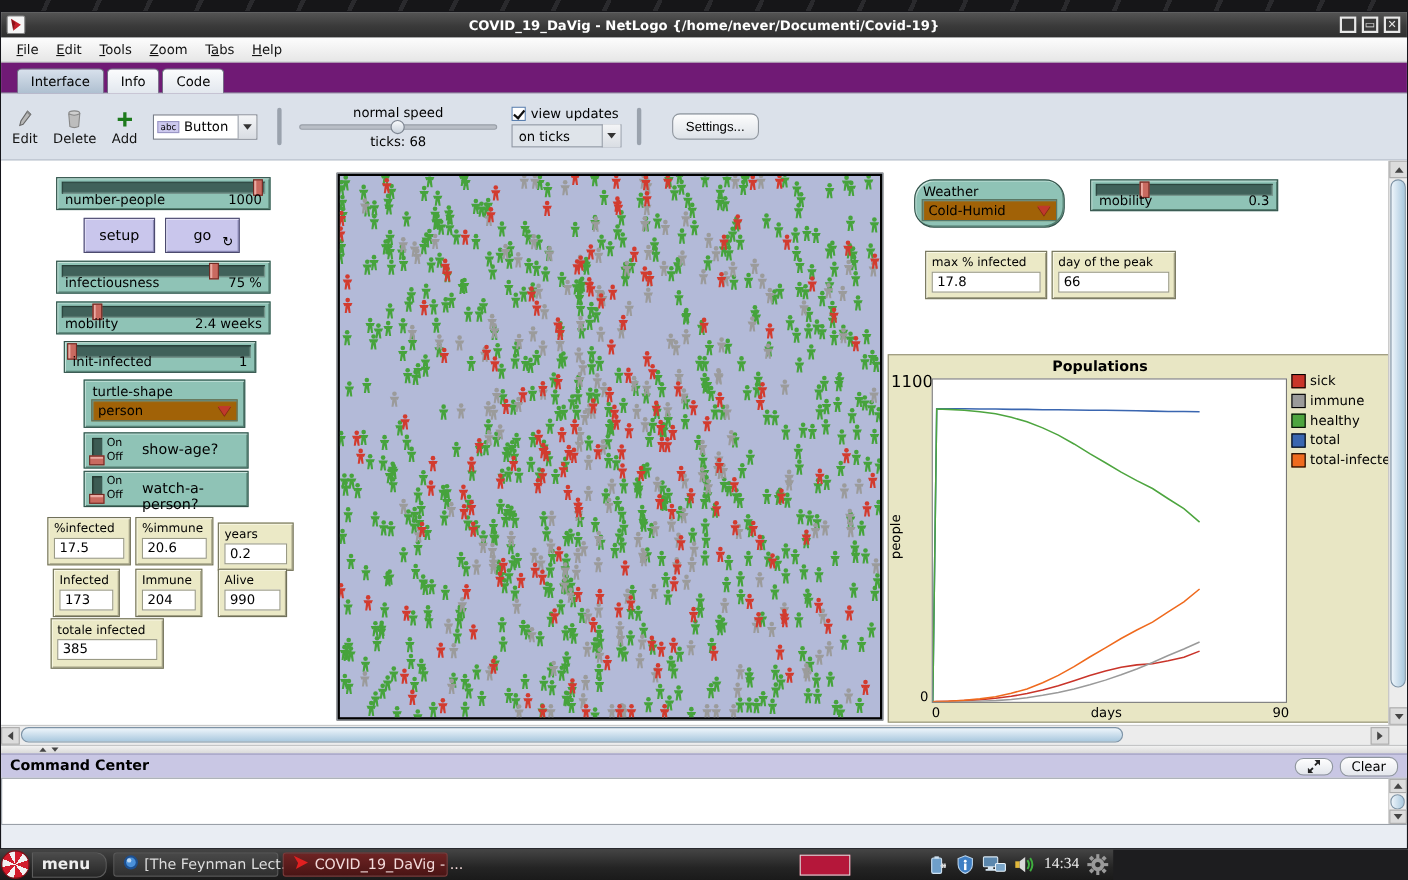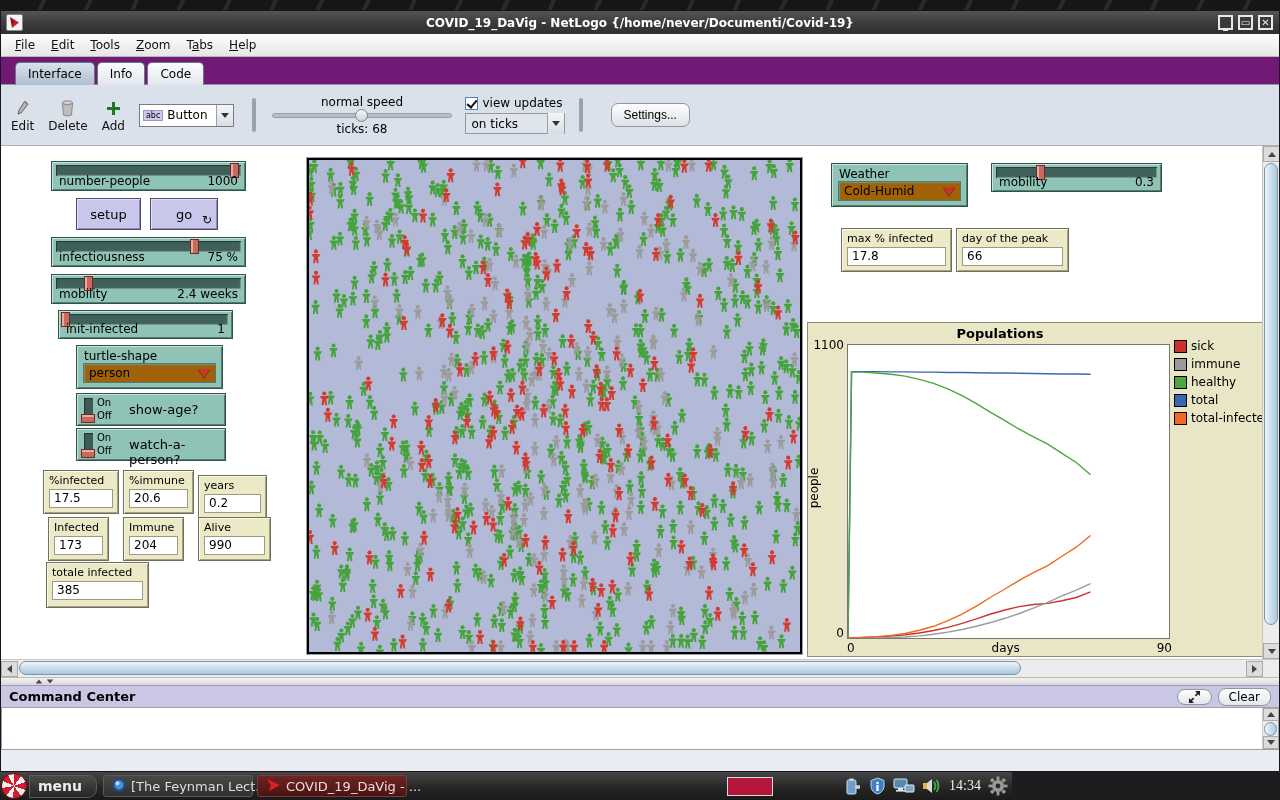--- a/index.html
+++ b/index.html
@@ -103,21 +103,21 @@
   .view-frame { position:absolute; border:1px solid #9aa0a8; background:#000; padding:2px; }
   .view-field { position:relative; background:#b3bad8; }
 
   
   .plot { position:absolute; background:#e8e6c4; border:1px solid #8f8d72; overflow:hidden; }
   .plot-title { position:absolute; top:3px; left:0; right:70px; text-align:center;
     font-weight:bold; font-size:13px; }
   .plot-area { position:absolute; left:39px; top:21px; width:323px; height:295px;
     background:#fff; border:1px solid #777; }
   .plot-area svg { display:block; width:100%; height:100%; }
-  .ytick-top { position:absolute; left:2px; top:15px; width:34px; text-align:right; font-size:12px; }
+  .ytick-top { position:absolute; left:2px; top:15px; width:34px; text-align:right; font-size:15px; }
   .ytick-bot { position:absolute; left:2px; top:303px; width:34px; text-align:right; font-size:12px; }
   .ylab { position:absolute; left:-14px; top:158px; font-size:12px; transform:rotate(-90deg); }
   .xticks { position:absolute; left:39px; top:318px; width:325px; display:flex;
     justify-content:space-between; font-size:12px; }
   .legend { position:absolute; left:366px; top:16px; width:95px; font-size:12px; }
   .legend-item { display:flex; align-items:center; gap:4px; margin-bottom:4px; white-space:nowrap; }
   .swatch { width:13px; height:13px; border:1px solid #000; flex:none; }
 
   
   .vscroll { position:absolute; top:0; right:0; width:17px; height:513px; background:#ececec;
@@ -353,21 +353,21 @@
           <div class="m-value">0.2</div>
       </div>
       <div class="monitor" style="left:47px;top:371px;width:61px;height:44px;">
         <div class="m-label">Infected</div>
           <div class="m-value">173</div>
       </div>
       <div class="monitor" style="left:122px;top:371px;width:61px;height:44px;">
         <div class="m-label">Immune</div>
           <div class="m-value">204</div>
       </div>
-      <div class="monitor" style="left:197px;top:371px;width:73px;height:44px;">
+      <div class="monitor" style="left:197px;top:371px;width:63px;height:44px;">
         <div class="m-label">Alive</div>
           <div class="m-value">990</div>
       </div>
       <div class="monitor" style="left:45px;top:416px;width:103px;height:46px;">
         <div class="m-label">totale infected</div>
           <div class="m-value">385</div>
       </div>
 
       <div class="view-frame" style="left:305px;top:11px;">
         <div class="view-field" id="view-field" style="width:491px;height:492px;">
@@ -1365,21 +1365,21 @@
               <use href="#person-shape" transform="translate(277.2,89.2)" fill="#d23b2f"></use>
               <use href="#person-shape" transform="translate(381.7,333.1)" fill="#d23b2f"></use>
               <use href="#person-shape" transform="translate(82.8,283.8)" fill="#d23b2f"></use>
               <use href="#person-shape" transform="translate(278.2,6.1)" fill="#d23b2f"></use>
               <use href="#person-shape" transform="translate(112.9,305.2)" fill="#d23b2f"></use>
               <use href="#person-shape" transform="translate(228.2,102.7)" fill="#d23b2f"></use>
             </svg>
         </div>
       </div>
 
-      <div class="nl-teal chooser" style="left:830px;top:17px;width:137px;height:44px;">
+      <div class="nl-teal chooser" style="left:830px;top:17px;width:137px;height:44px;border-radius:18px;">
         <div class="c-label">Weather</div>
         <div class="c-box">
           <span>Cold-Humid</span>
           <span class="red-tri"></span>
         </div>
       </div>
 
       <div class="nl-teal slider" style="left:990px;top:17px;width:171px;height:29px;">
         <div class="channel">
             <div class="handle" style="left: calc(28% - 5px);"></div>

